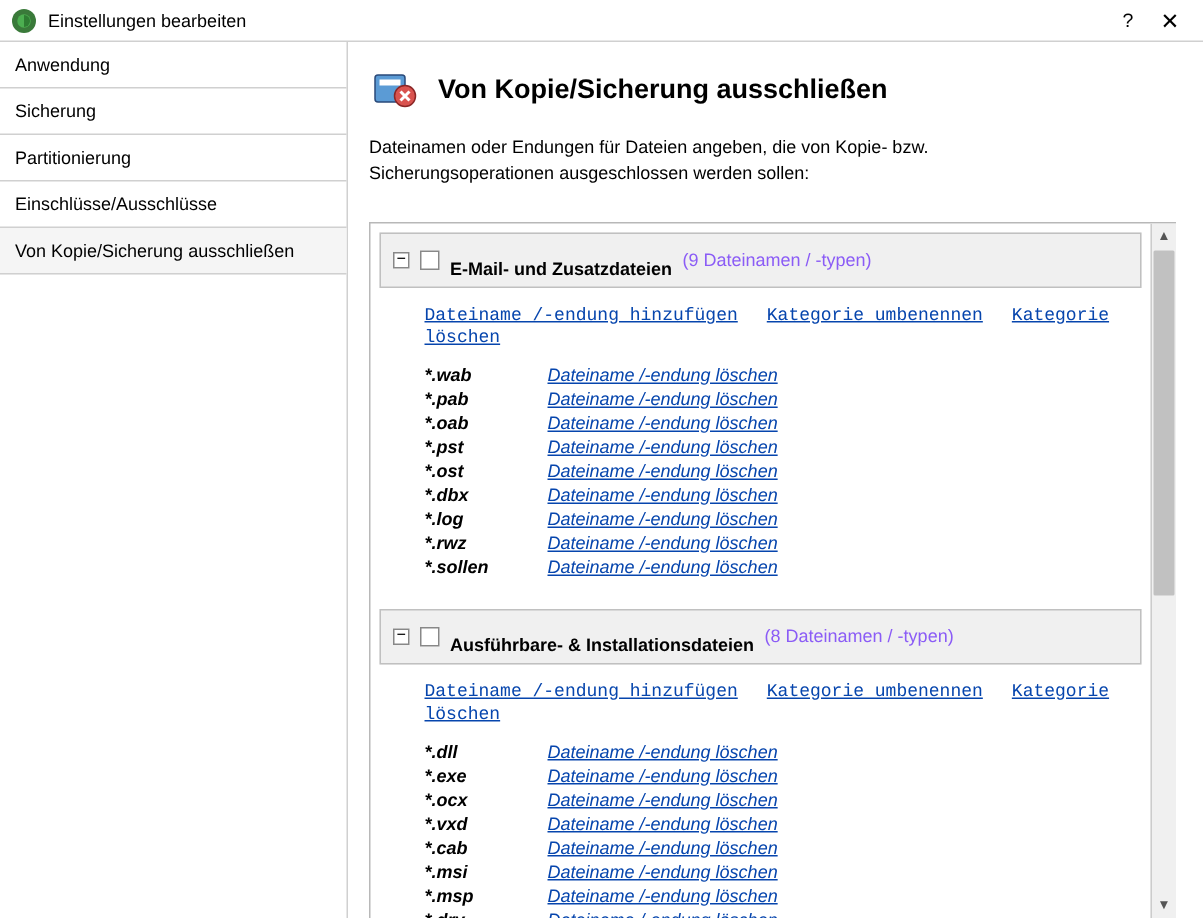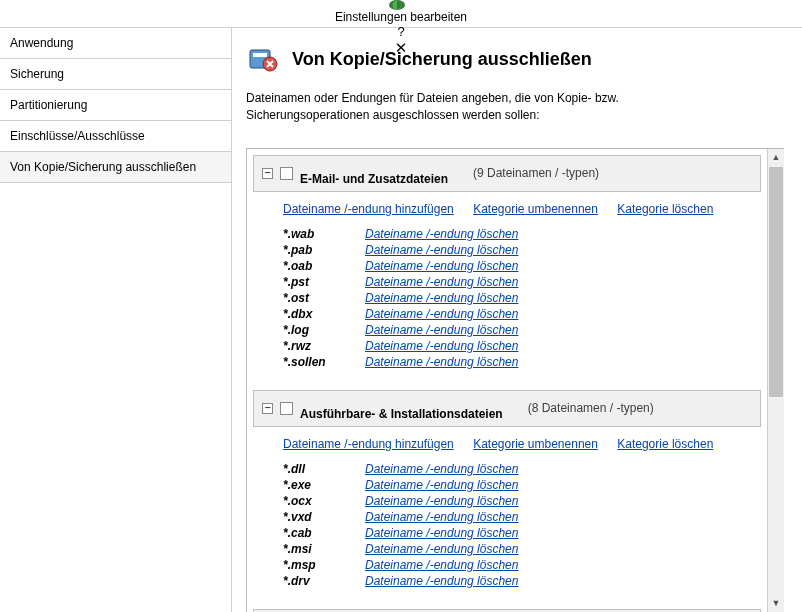--- a/index.html
+++ b/index.html
@@ -1,17 +1,17 @@
 <!DOCTYPE html>
 <html><head>
   <meta charset="utf-8">
   <style>
     * { box-sizing: border-box; margin: 0; padding: 0; }
     body { font-family: "Segoe UI", Tahoma, Arial, sans-serif; font-size: 12px; color: #000; background: #fff; width: 802px; height: 612px; overflow: hidden; }
-    .titlebar { display: flex; align-items: center; height: 28px; border-bottom: 1px solid #d0d0d0; padding: 0 8px; flex-direction: column; }
+    .titlebar { display: flex; align-items: center; height: 28px; border-bottom: 1px solid #d0d0d0; padding: 0 8px; }
     .titlebar-icon { width: 16px; height: 16px; background: #3a7a3a; border-radius: 50%; display: inline-flex; align-items: center; justify-content: center; margin-right: 8px; }
     .titlebar-icon svg { width: 10px; height: 10px; }
     .titlebar-title { flex: 1; font-size: 12px; }
     .titlebar-btn { width: 28px; height: 28px; display: inline-flex; align-items: center; justify-content: center; font-size: 13px; cursor: pointer; }
     .titlebar-btn.close { font-size: 15px; }
     .main { display: flex; height: calc(100% - 28px); justify-content: space-between; }
     .sidebar { width: 232px; border-right: 1px solid #d0d0d0; background: #fff; }
     .sidebar-item { padding: 8px 10px; border-bottom: 1px solid #d0d0d0; cursor: pointer; font-size: 12px; }
     .sidebar-item.selected { background: #f5f5f5; }
     .content { flex: 1; padding: 14px 18px 0 14px; overflow-y: auto; position: relative; }
@@ -24,25 +24,25 @@
     .scrollbar { position: absolute; right: 0; top: 0; bottom: 0; width: 17px; background: #f0f0f0; border-left: 1px solid #ccc; }
     .scrollbar-thumb { position: absolute; right: 1px; left: 1px; top: 18px; height: 230px; background: #c1c1c1; border-radius: 1px; }
     .scrollbar-arrow { position: absolute; height: 17px; left: 0; right: 0; display:flex; align-items:center; justify-content:center; color:#555; font-size:9px;}
     .scrollbar-arrow.up { top: 0; }
     .scrollbar-arrow.down { bottom: 0; }
     .category { margin: 6px 6px 14px 6px; }
     .category-header { background: #f0f0f0; border: 1px solid #c0c0c0; padding: 5px 8px; display: flex; align-items: center; gap: 7px; font-size: 12px; }
     .expander { width: 11px; height: 11px; border: 1px solid #888; background: #fff; display: inline-flex; align-items: center; justify-content: center; font-size: 10px; line-height: 1; cursor: pointer; font-family: monospace;}
     .checkbox { width: 13px; height: 13px; border: 1px solid #888; background: #fff; cursor: pointer; }
     .category-name { font-weight: bold; margin-top: 11px; }
-    .category-count { color: #404040; margin-left: 18px; }
+    .category-count { color: #8b5cf6; }
     .category-body { padding: 10px 14px 6px 30px; }
     .category-actions { margin-bottom: 10px; }
     .link { color: #0645ad; text-decoration: underline; cursor: pointer; }
-    .category-actions .link { margin-right: 16px; }
+    .category-actions .link { margin-right: 16px; font-family: Liberation Mono, monospace; }
     .ext-row { display: flex; align-items: center; gap: 28px; padding: 1px 0; font-style: italic; }
     .ext-name { font-weight: bold; min-width: 54px; }
     .partial-header { border: 1px solid #c0c0c0; border-bottom: none; background:#f0f0f0; padding: 6px 8px; display:flex; align-items:center; gap: 7px; margin: 0 6px;}
   </style>
 </head>
 <body>
 
 <div class="titlebar">
   <span class="titlebar-icon">
     <svg viewBox="0 0 10 10">

